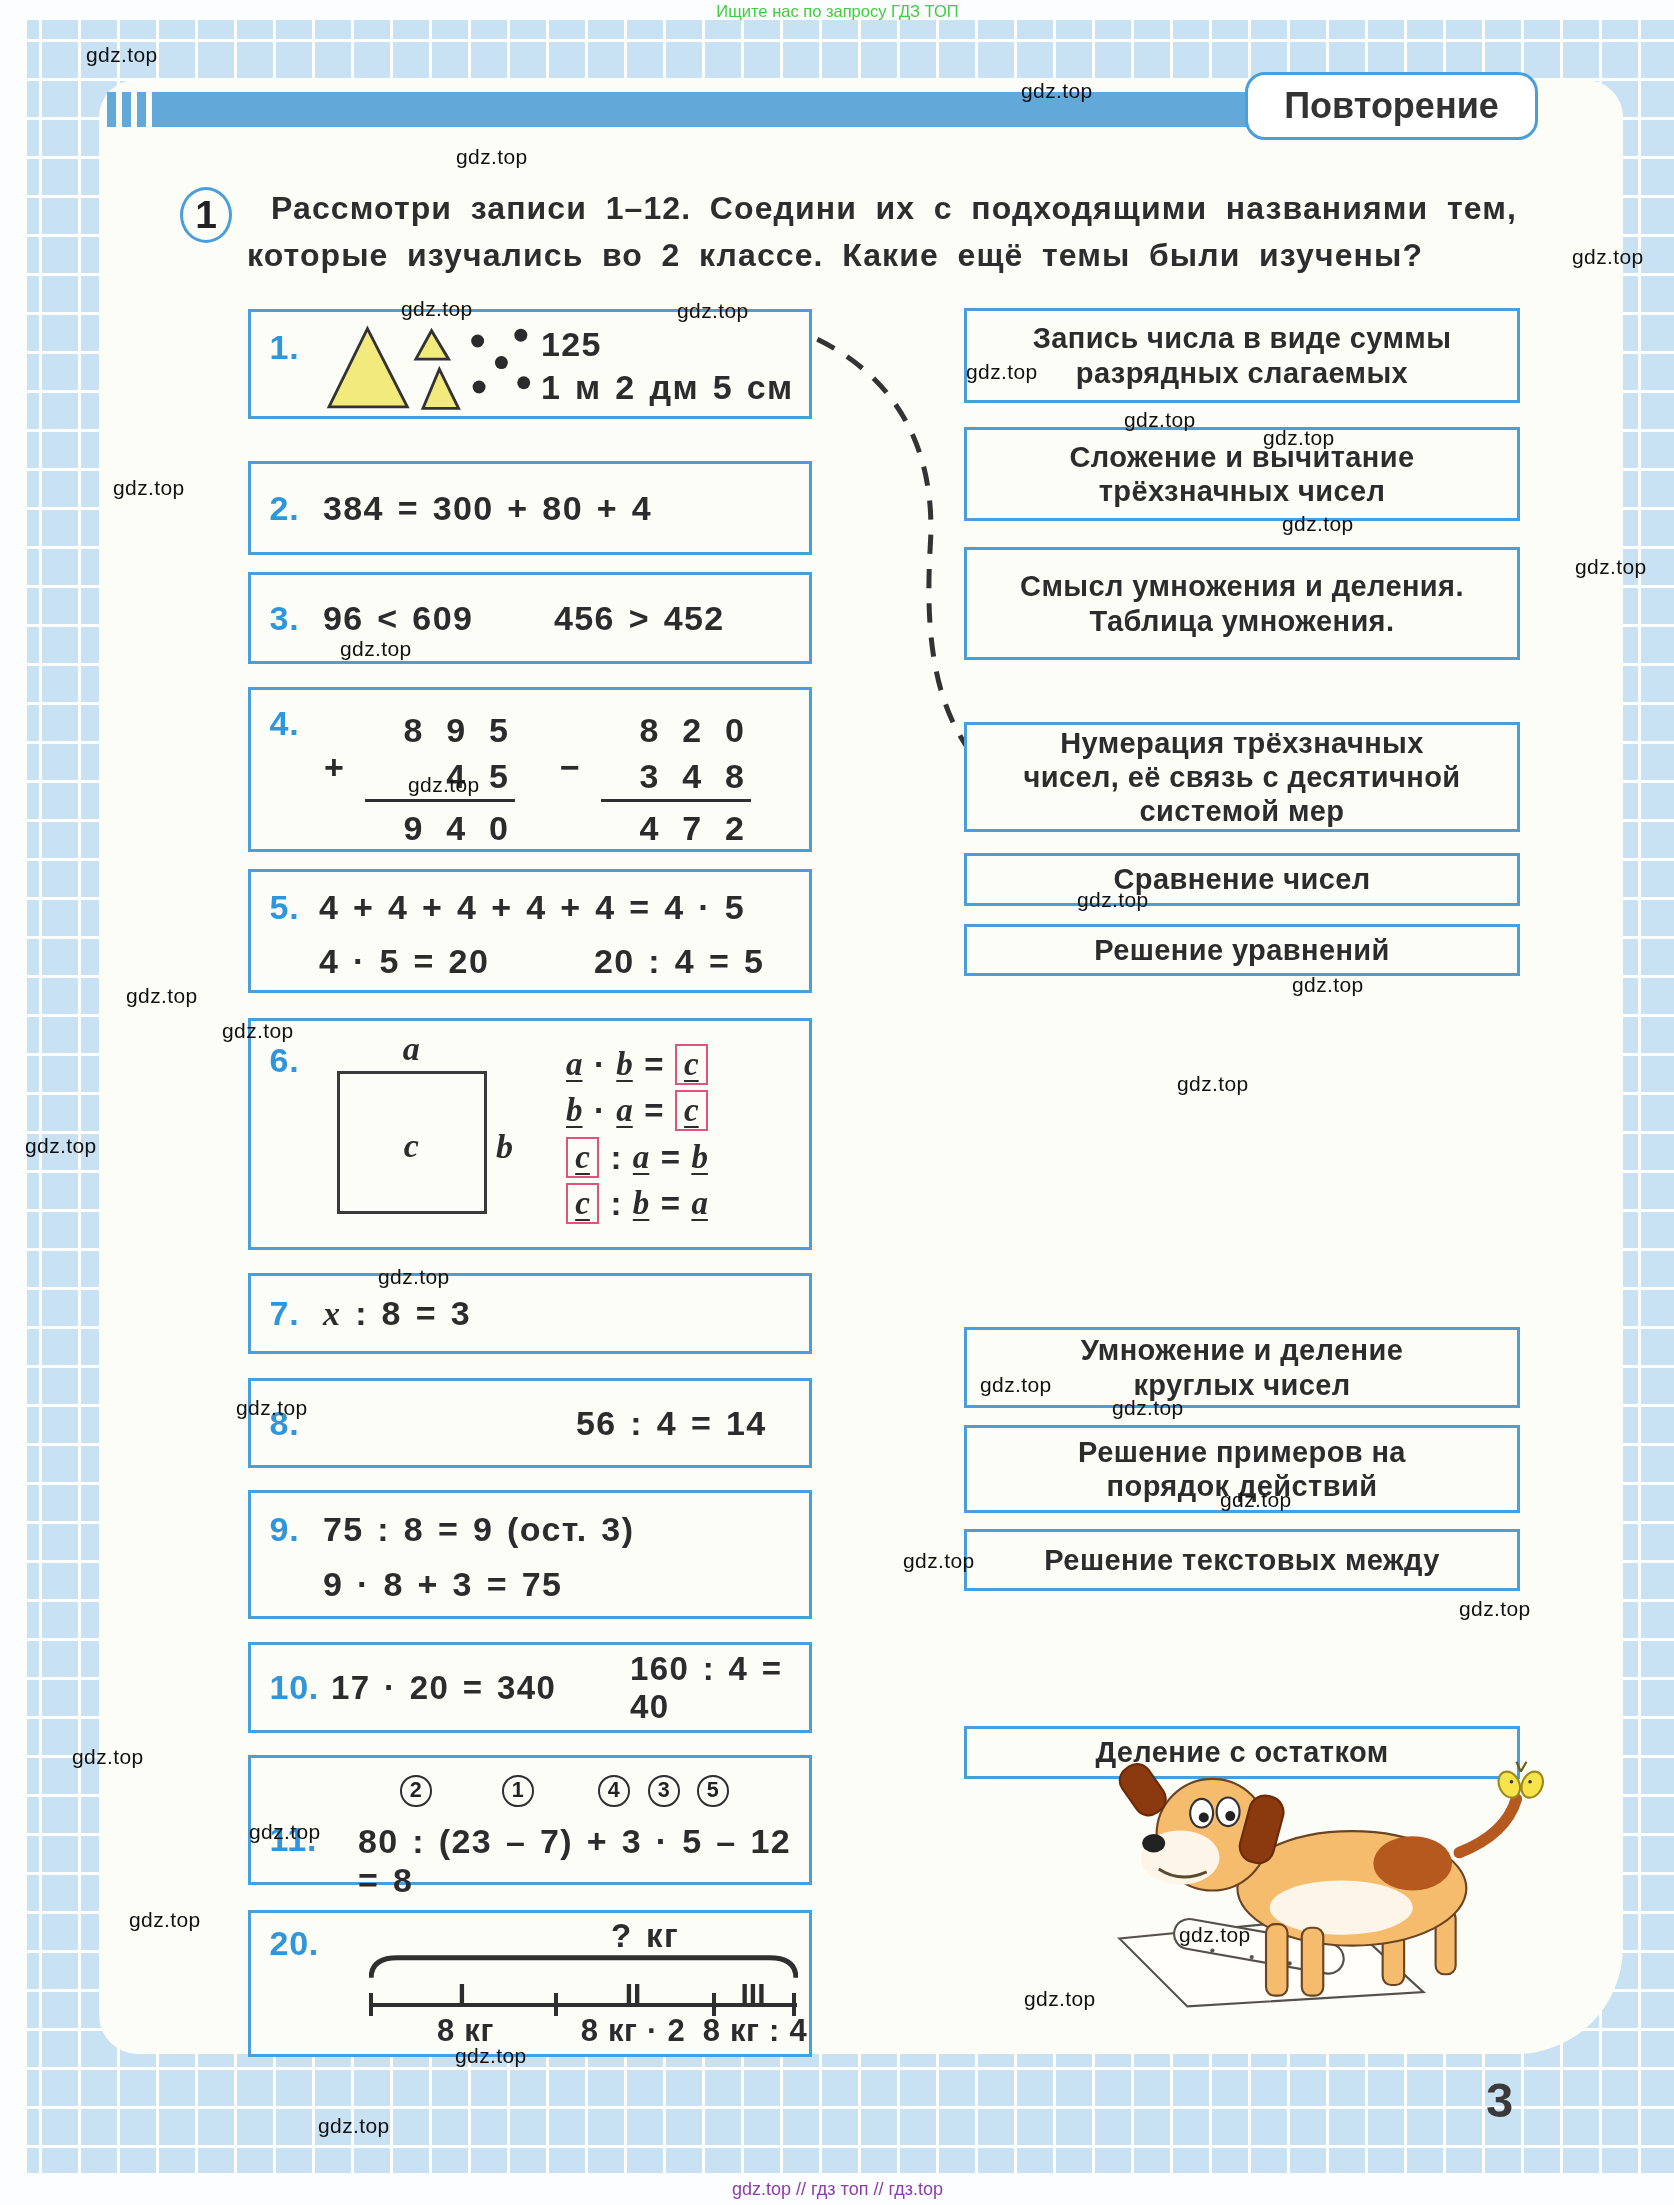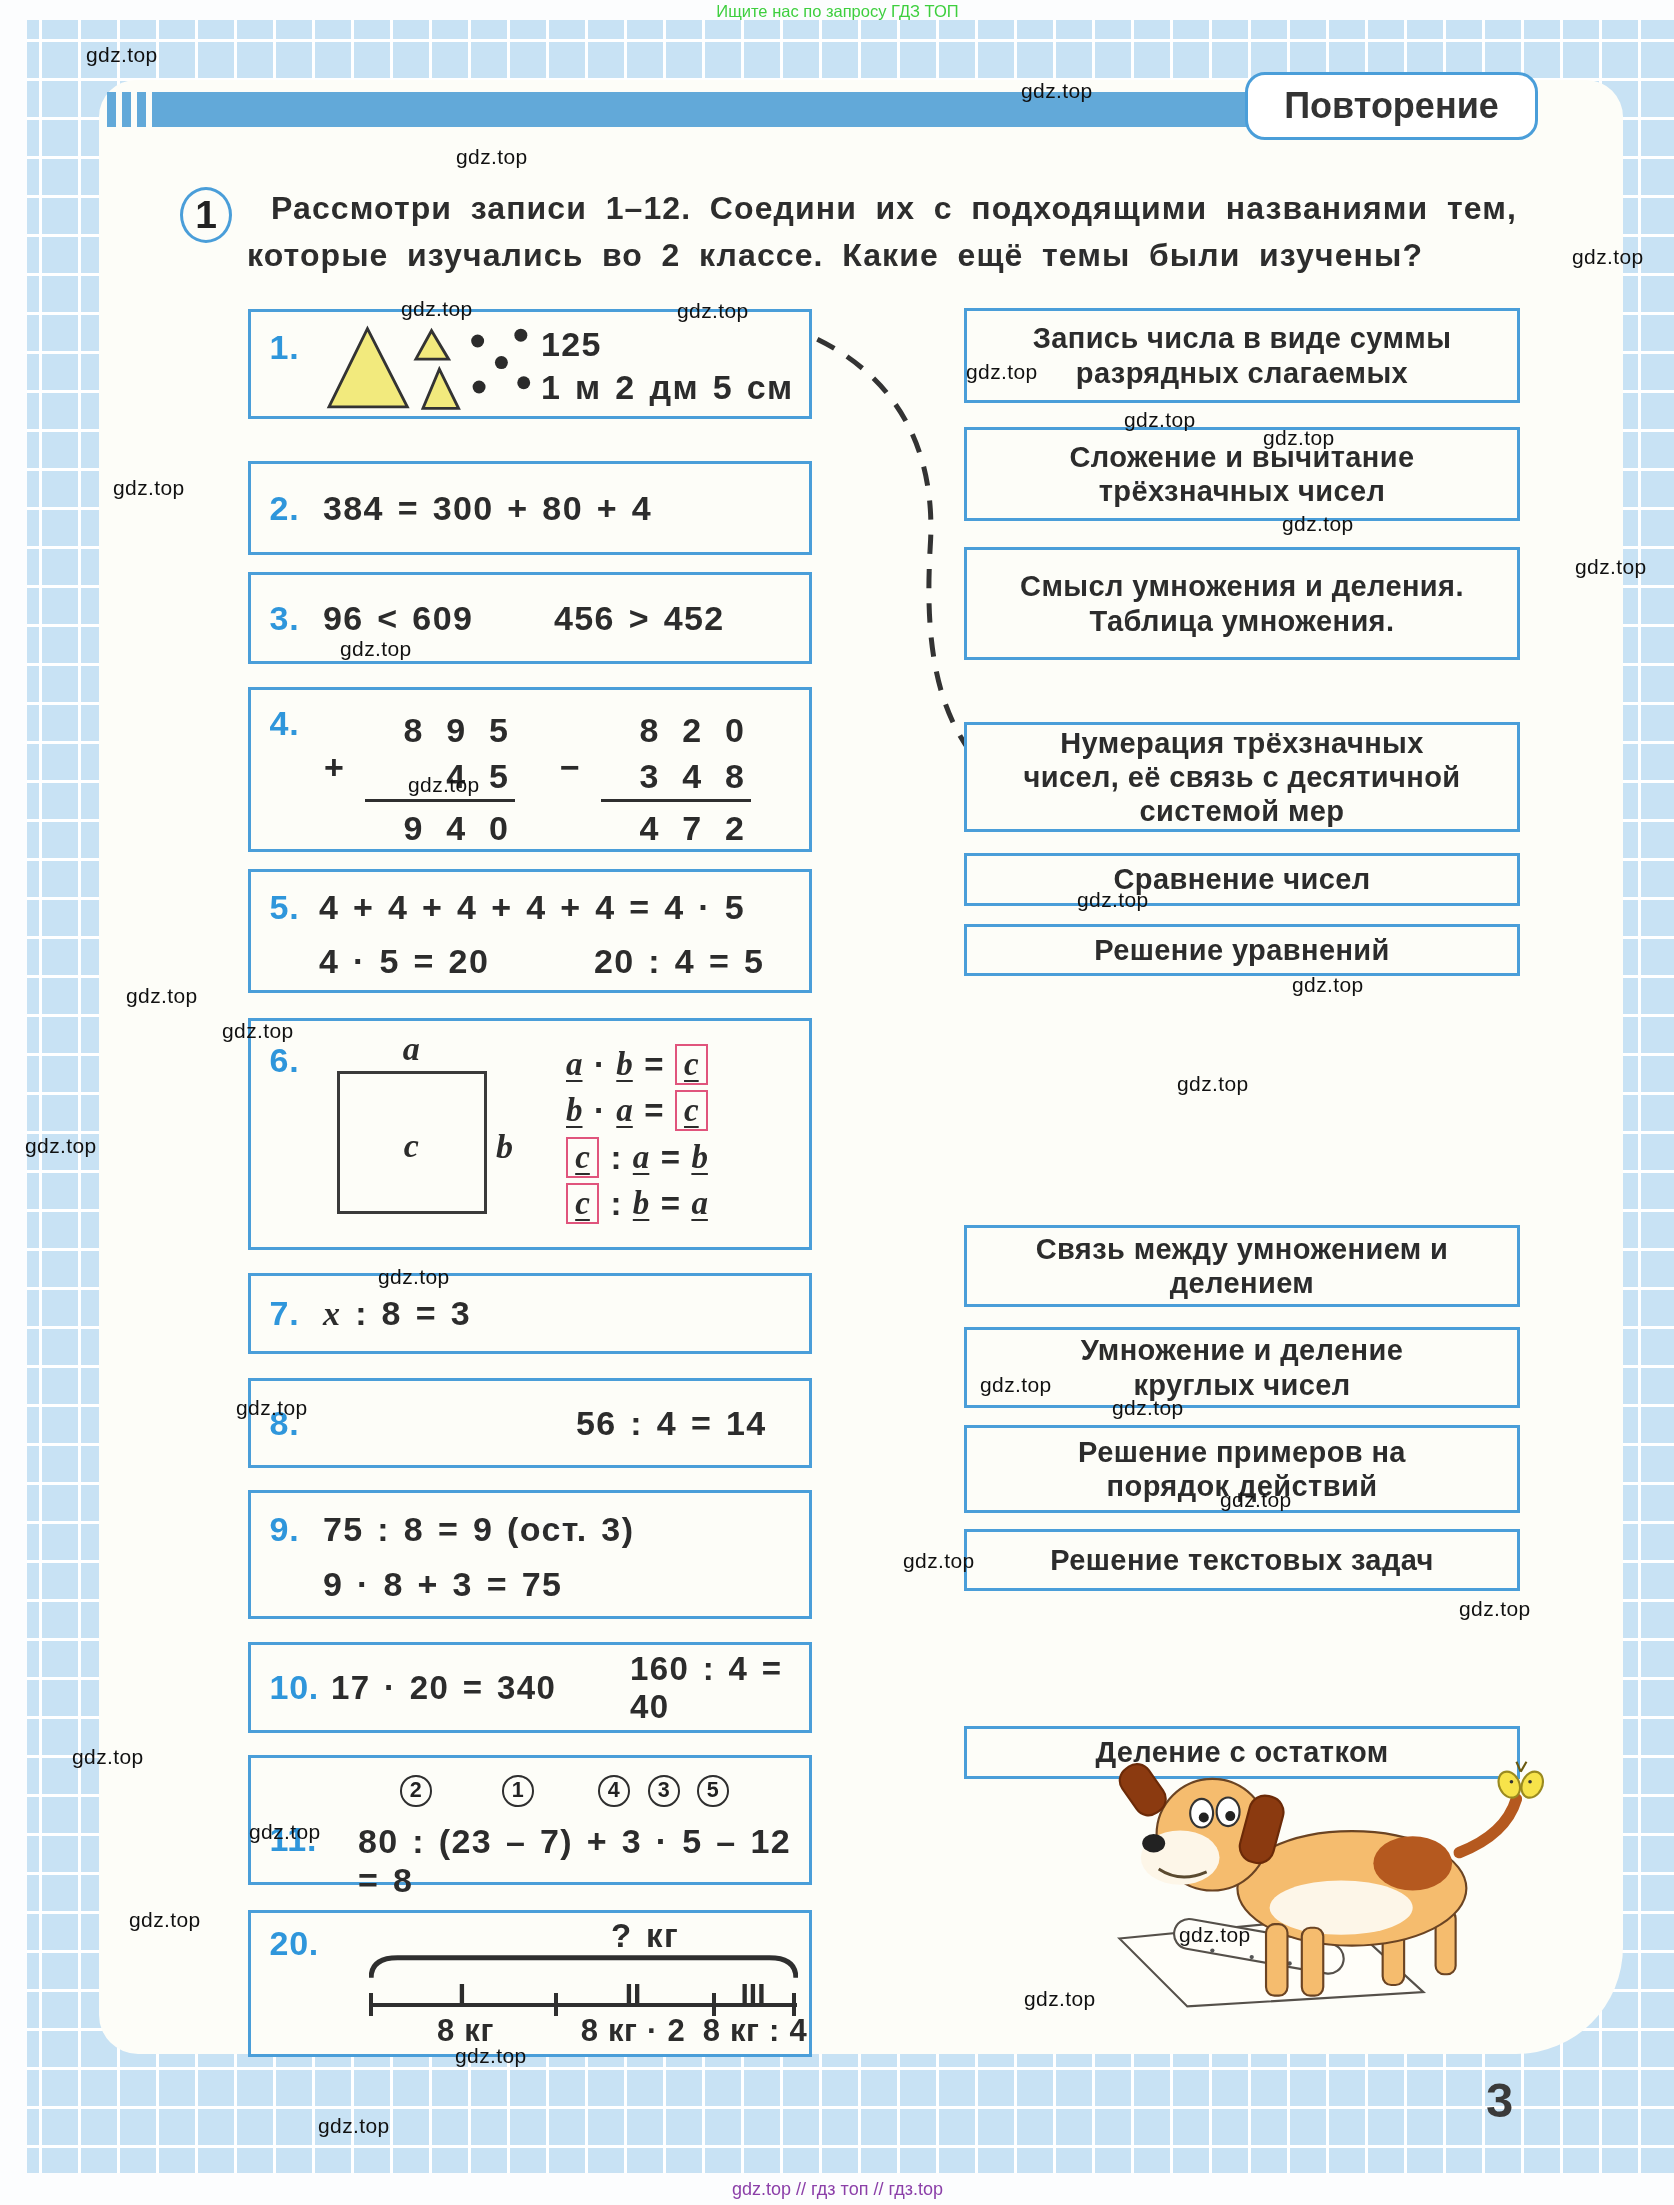--- a/index.html
+++ b/index.html
@@ -251,34 +251,30 @@
       <span>Нумерация трёхзначных
 чисел, её связь с десятичной
 системой мер</span>
     </div>
   <div class="rbox" style="top:853px;height:53px">
       <span>Сравнение чисел</span>
     </div>
   <div class="rbox" style="top:924px;height:52px">
       <span>Решение уравнений</span>
     </div>
-  <div class="rbox" style="top:1225px;height:82px">
-      <span>Связь между умножением и
-делением</span>
-    </div>
   <div class="rbox" style="top:1327px;height:81px">
       <span>Умножение и деление
 круглых чисел</span>
     </div>
   <div class="rbox" style="top:1425px;height:88px">
       <span>Решение примеров на
 порядок действий</span>
     </div>
   <div class="rbox" style="top:1529px;height:62px">
-      <span>Решение текстовых задач</span>
+      <span>Решение текстовых между</span>
     </div>
   <div class="rbox" style="top:1726px;height:53px">
       <span>Деление с остатком</span>
     </div>
 
   <svg style="position:absolute;left:1105px;top:1756px" width="458" height="254" viewBox="0 0 640 355">
     <polygon points="20,255 330,225 445,330 115,350" fill="#fffef9" stroke="#55504a" stroke-width="3"></polygon>
     <rect x="95" y="245" width="240" height="42" rx="21" transform="rotate(10 215 266)" fill="#fffef9" stroke="#55504a" stroke-width="3"></rect>
     <circle cx="150" cy="272" r="3" fill="#555"></circle>
       <circle cx="205" cy="281" r="3" fill="#555"></circle>

